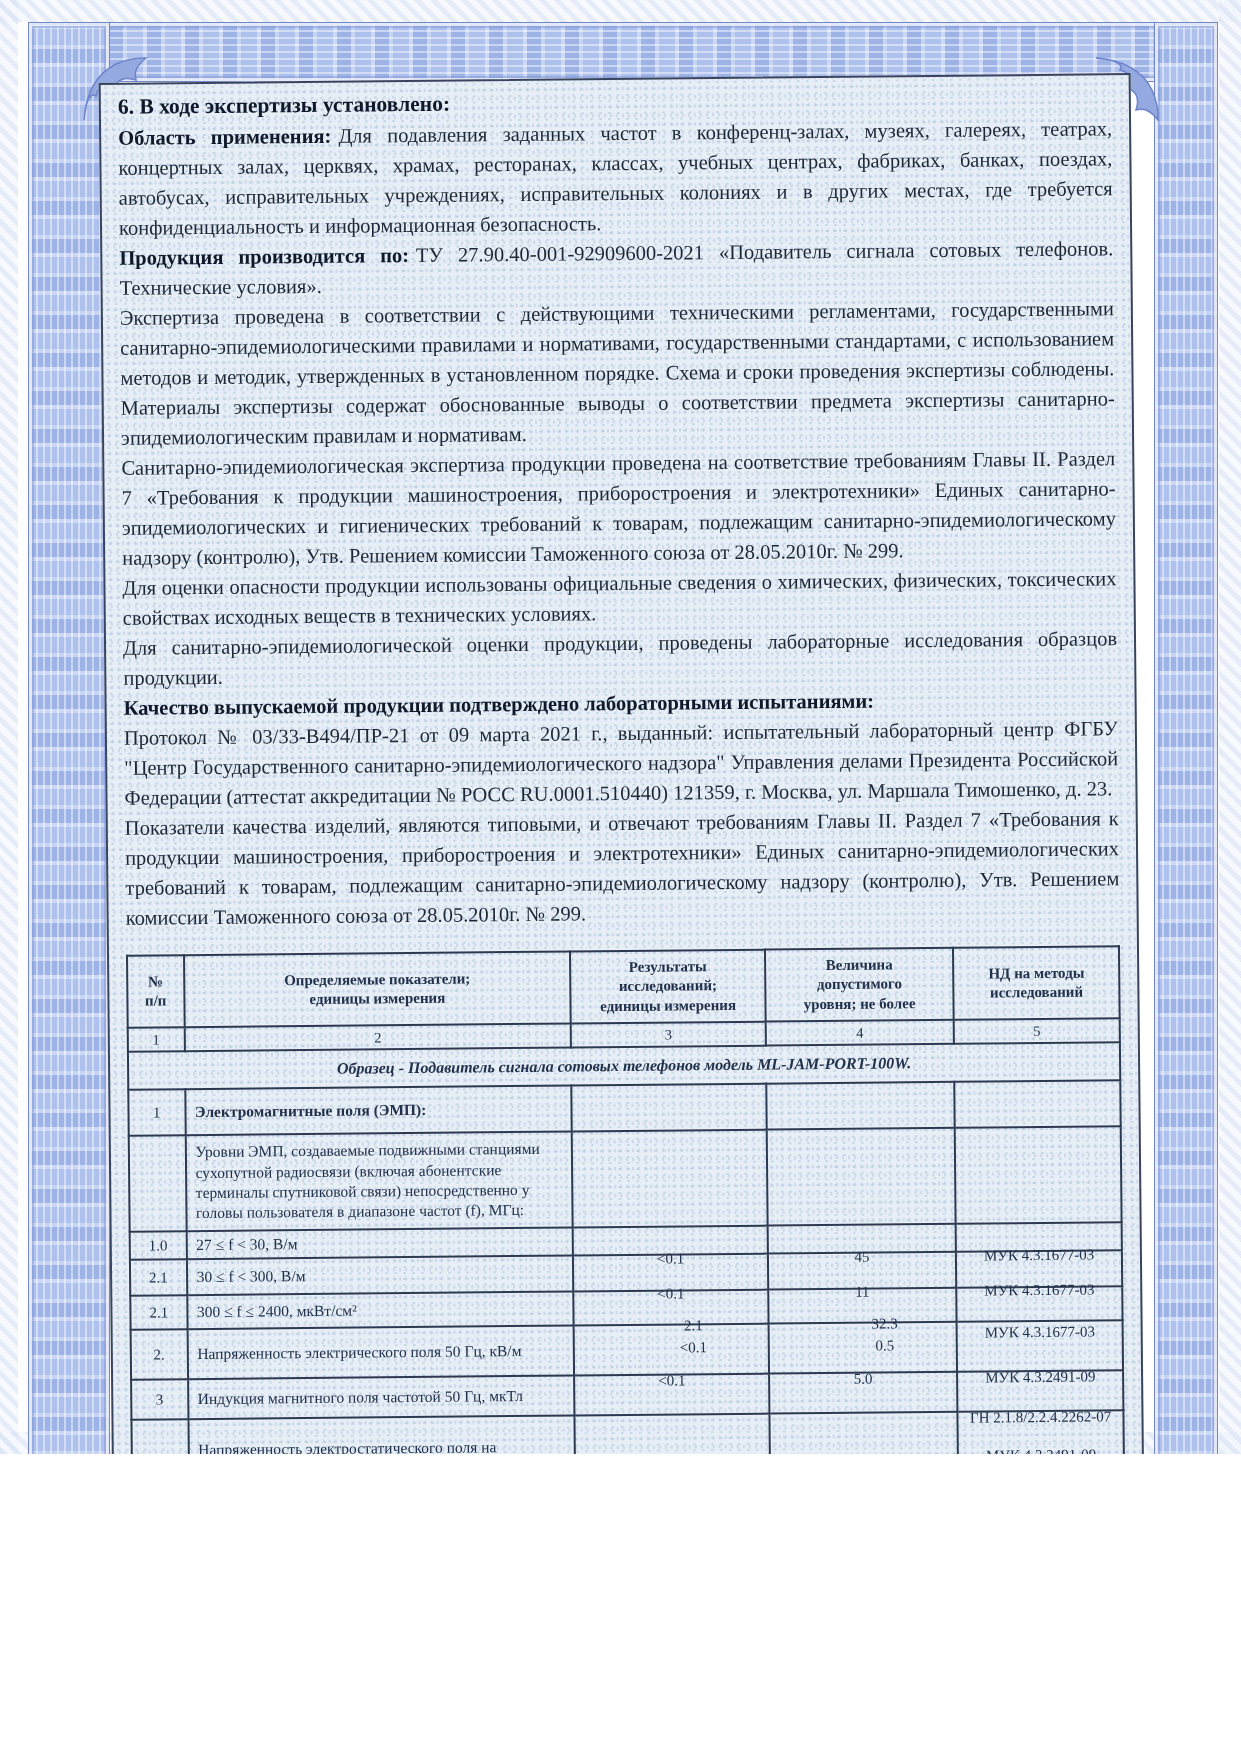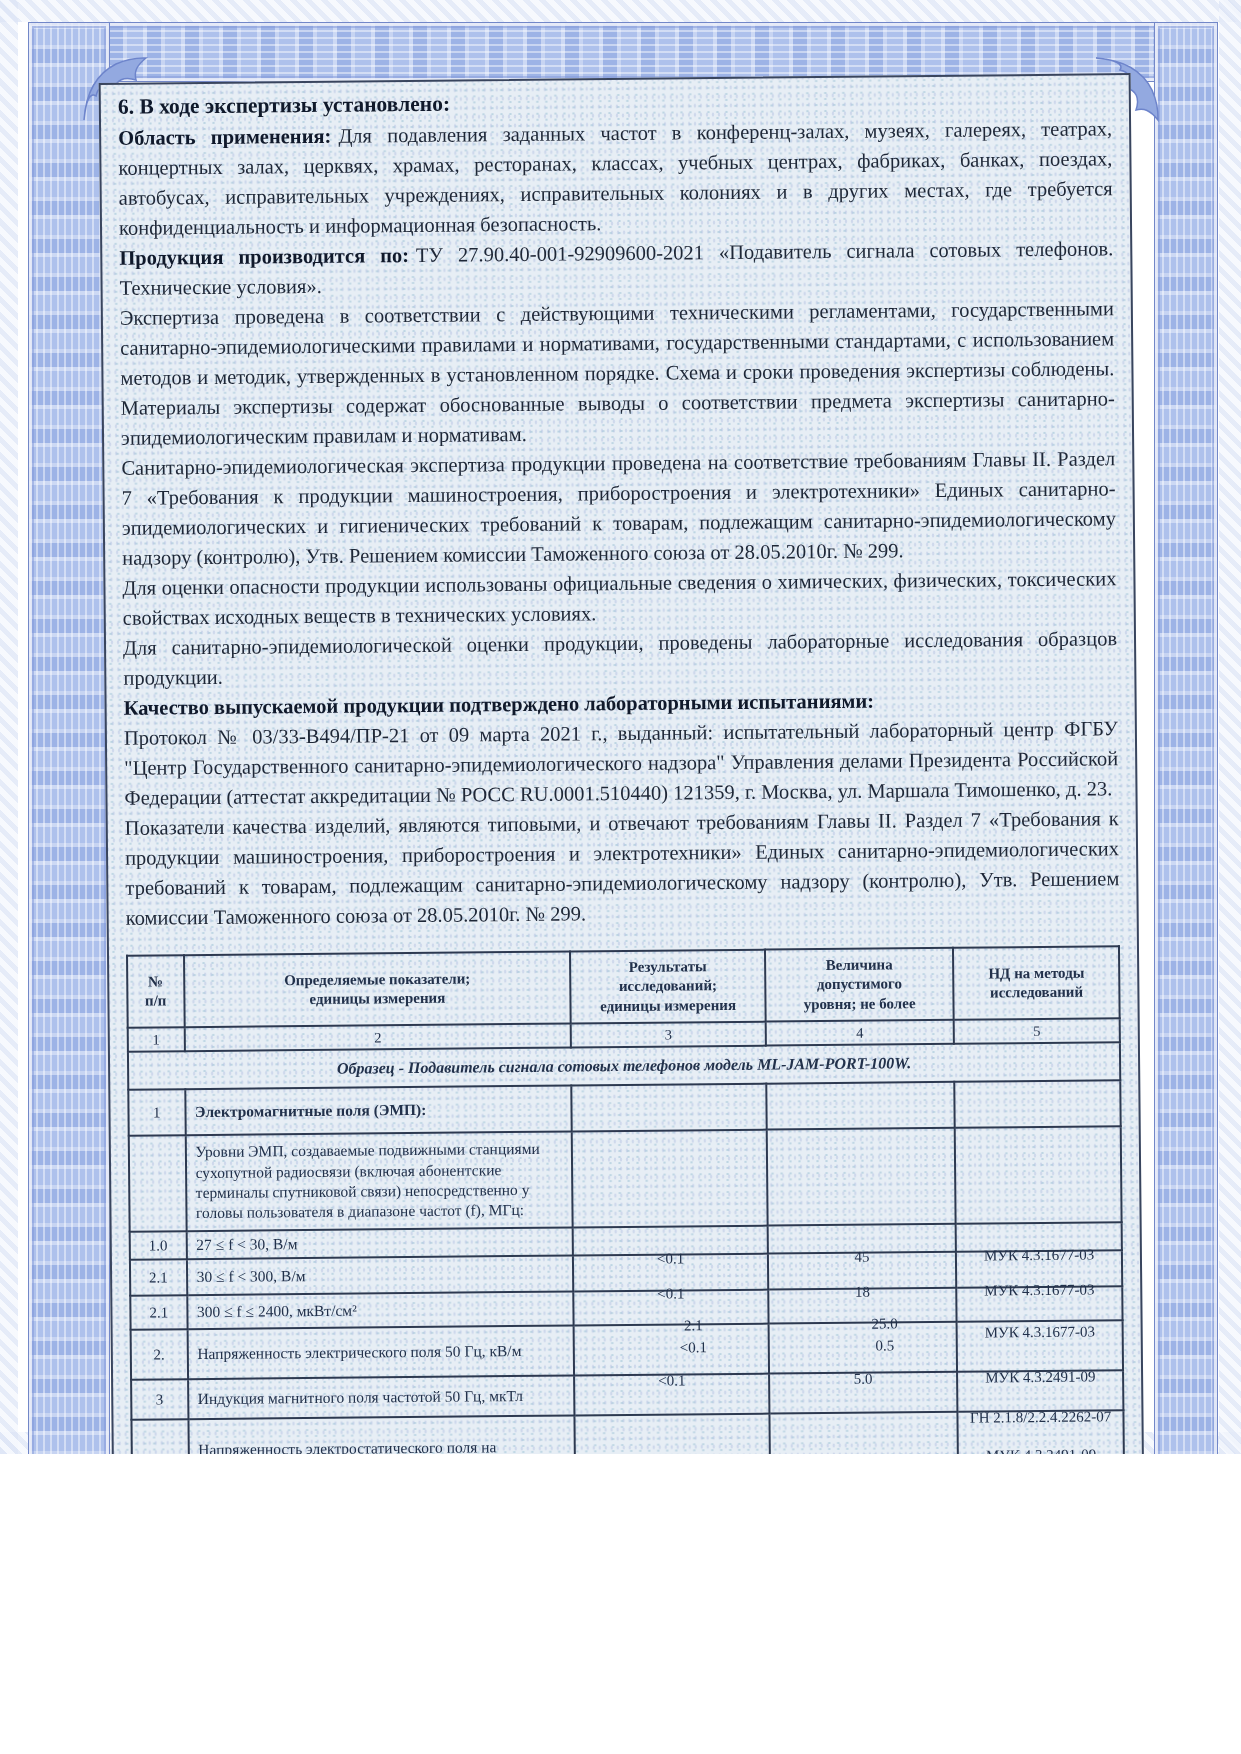--- a/index.html
+++ b/index.html
@@ -189,29 +189,29 @@
         <td class="num">2.1</td>
         <td class="ind">30 ≤  f &lt; 300, В/м</td>
         <td class="val"><span class="vup">&lt;0.1</span></td>
         <td class="val"><span class="vup">45</span></td>
         <td class="val"><span class="vup">МУК 4.3.1677-03</span></td>
       </tr>
       <tr class="r-4">
         <td class="num">2.1</td>
         <td class="ind">300 ≤ f ≤ 2400, мкВт/см²</td>
         <td class="val"><span class="vup">&lt;0.1</span></td>
-        <td class="val"><span class="vup">18</span></td>
+        <td class="val"><span class="vup">11</span></td>
         <td class="val"><span class="vup">МУК 4.3.1677-03</span></td>
       </tr>
       <tr class="r-5">
         <td class="num">2.</td>
         <td class="ind">Напряженность электрического поля 50 Гц, кВ/м</td>
         <td class="val"><span class="vsplit">2.1
 &lt;0.1</span></td>
-        <td class="val"><span class="vsplit">25.0
+        <td class="val"><span class="vsplit">32.3
 0.5</span></td>
         <td class="val"><span class="vup">МУК 4.3.1677-03</span></td>
       </tr>
       <tr class="r-6">
         <td class="num">3</td>
         <td class="ind">Индукция магнитного поля частотой 50 Гц, мкТл</td>
         <td class="val"><span class="vup">&lt;0.1</span></td>
         <td class="val"><span class="vup">5.0</span></td>
         <td class="val"><span class="vup">МУК 4.3.2491-09</span></td>
       </tr>

